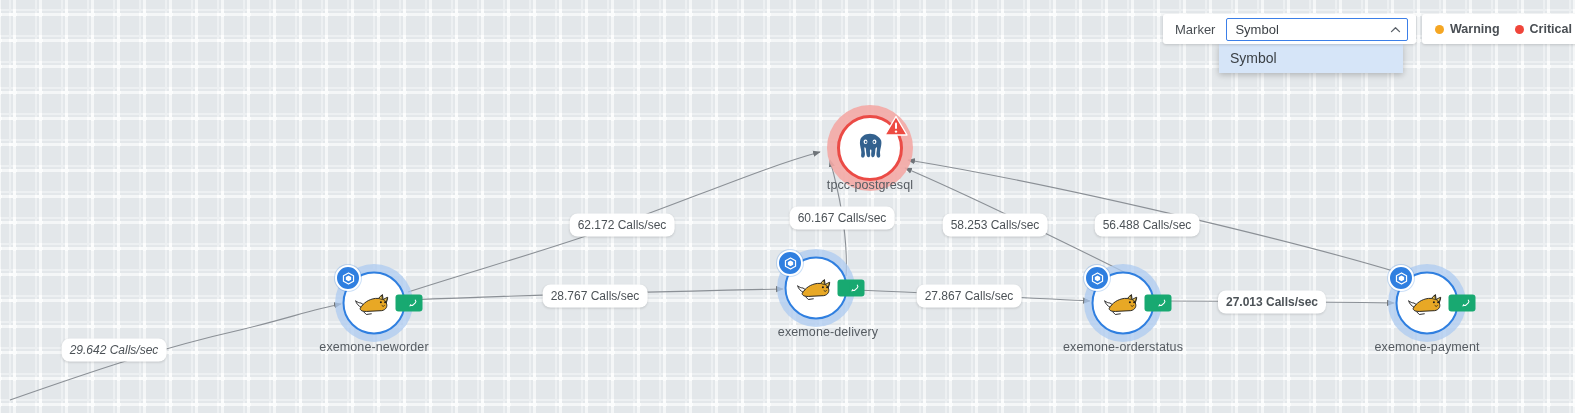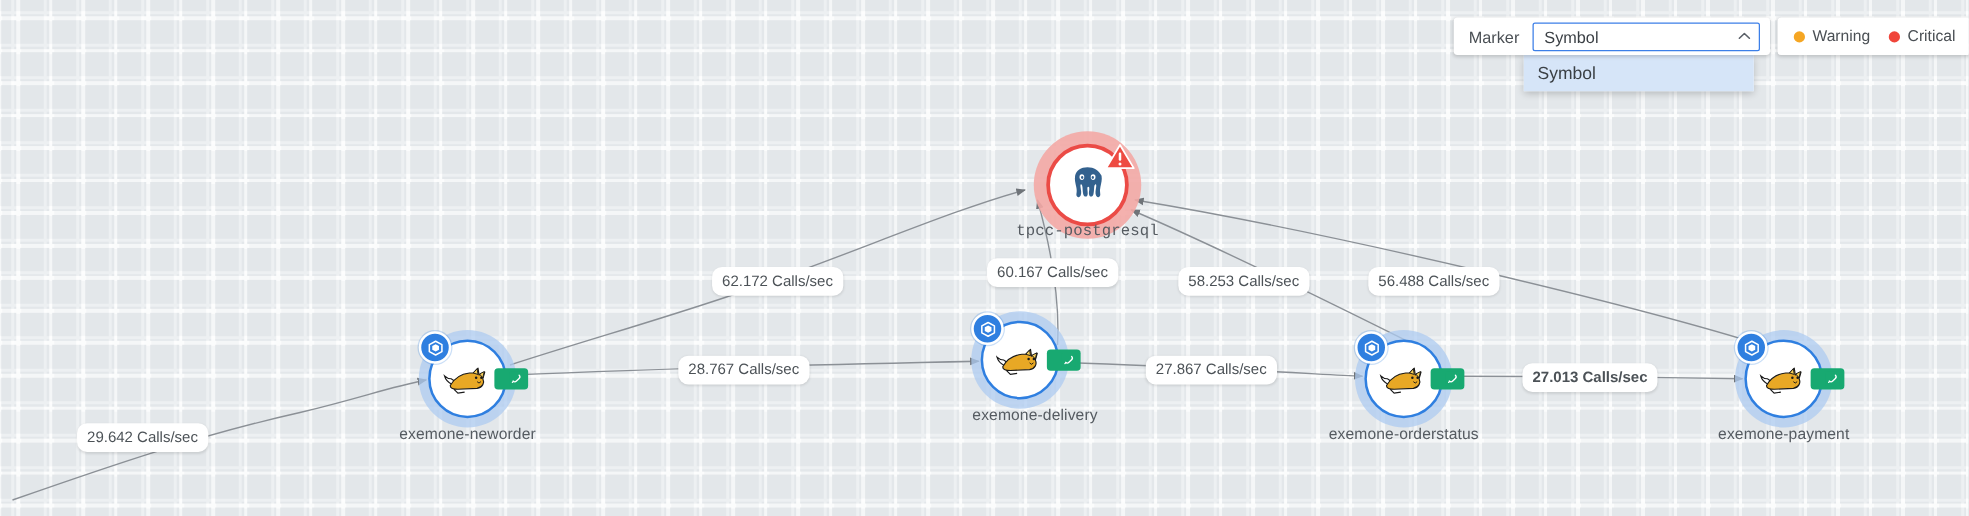--- a/index.html
+++ b/index.html
@@ -204,20 +204,21 @@
     padding: 0 13px;
     box-shadow: 0 1px 3px rgba(0,0,0,.16);
     z-index: 30;
   }
   .legend-item {
     display: flex;
     align-items: center;
     gap: 6px;
     font-size: 12.5px;
     color: #4a4f54;
+    font-weight: bold;
   }
   .dot {
     width: 9px; height: 9px;
     border-radius: 50%;
     display: inline-block;
   }
 </style>
 </head>
 <body>
 
@@ -244,21 +245,21 @@
       <path d="M 1140,280 C 1080,250 980,200 905,168" marker-end="url(#arrow)"></path>
 
       <path d="M 1452,290 C 1340,250 1060,185 908,160" marker-end="url(#arrow)"></path>
 
       <path d="M 852,290 C 940,293 1030,298 1090,301" marker-end="url(#arrow)"></path>
 
       <path d="M 1160,301 C 1250,301 1330,302 1394,303" marker-end="url(#arrow)"></path>
     </g>
   </svg>
 
-  <div class="edge-label" style="left:114px;  top:350px;">29.642 Calls/sec</div>
+  <div class="edge-label" style="left:114px;  top:350px;font-style:italic;">29.642 Calls/sec</div>
   <div class="edge-label" style="left:622px;  top:225px;">62.172 Calls/sec</div>
   <div class="edge-label" style="left:595px;  top:296px;">28.767 Calls/sec</div>
   <div class="edge-label" style="left:842px;  top:218px;">60.167 Calls/sec</div>
   <div class="edge-label" style="left:995px;  top:225px;">58.253 Calls/sec</div>
   <div class="edge-label" style="left:1147px; top:225px;">56.488 Calls/sec</div>
   <div class="edge-label" style="left:969px;  top:296px;">27.867 Calls/sec</div>
   <div class="edge-label" style="left:1272px; top:302px;font-weight:bold;">27.013 Calls/sec</div>
 
   <div class="node" style="left:870px; top:148px;">
     <div class="halo db-outer"></div>
@@ -278,21 +279,21 @@
         </g>
       </svg>
     </div>
     <div class="warn-badge" style="left:26px; top:-20px;">
       <svg width="24" height="22" viewBox="0 0 24 22">
         <path d="M12 1.5 L23 20 L1 20 Z" fill="#ee4b42" stroke="#ffffff" stroke-width="1.4" stroke-linejoin="round"></path>
         <rect x="11" y="7.5" width="2" height="6.5" rx="1" fill="#ffffff"></rect>
         <circle cx="12" cy="16.6" r="1.2" fill="#ffffff"></circle>
       </svg>
     </div>
-    <div class="node-label" style="left:0px; top:30px;font-family:Liberation Mono, monospace;">tpcc-postgresql</div>
+    <div class="node-label" style="left:0px; top:30px;">tpcc-postgresql</div>
   </div>
 
   <div class="node" style="left:374px; top:303px;">
     <div class="halo svc-outer"></div>
     <div class="halo svc-ring"></div>
     <div class="glyph">
       <svg width="46" height="32" viewBox="0 0 60 40">
         <path d="M14 26 C10 24 7 21 6 17 C8 19 11 20 13 20 L16 22 Z" fill="#ffffff" stroke="#1a1a1a" stroke-width="1.2"></path>
         <path d="M12 27 C16 20 23 15 32 14 L36 14 L41 9 L42 16 L48 13 L46 20 C48 24 46 29 40 30 L20 31 C15 31 12 30 12 27 Z" fill="#e8a825" stroke="#1a1a1a" stroke-width="1.2" stroke-linejoin="round"></path>
         <path d="M36 14 L40 9.5 L41 15.5 Z" fill="#f5cf5c" stroke="#1a1a1a" stroke-width="1"></path>

